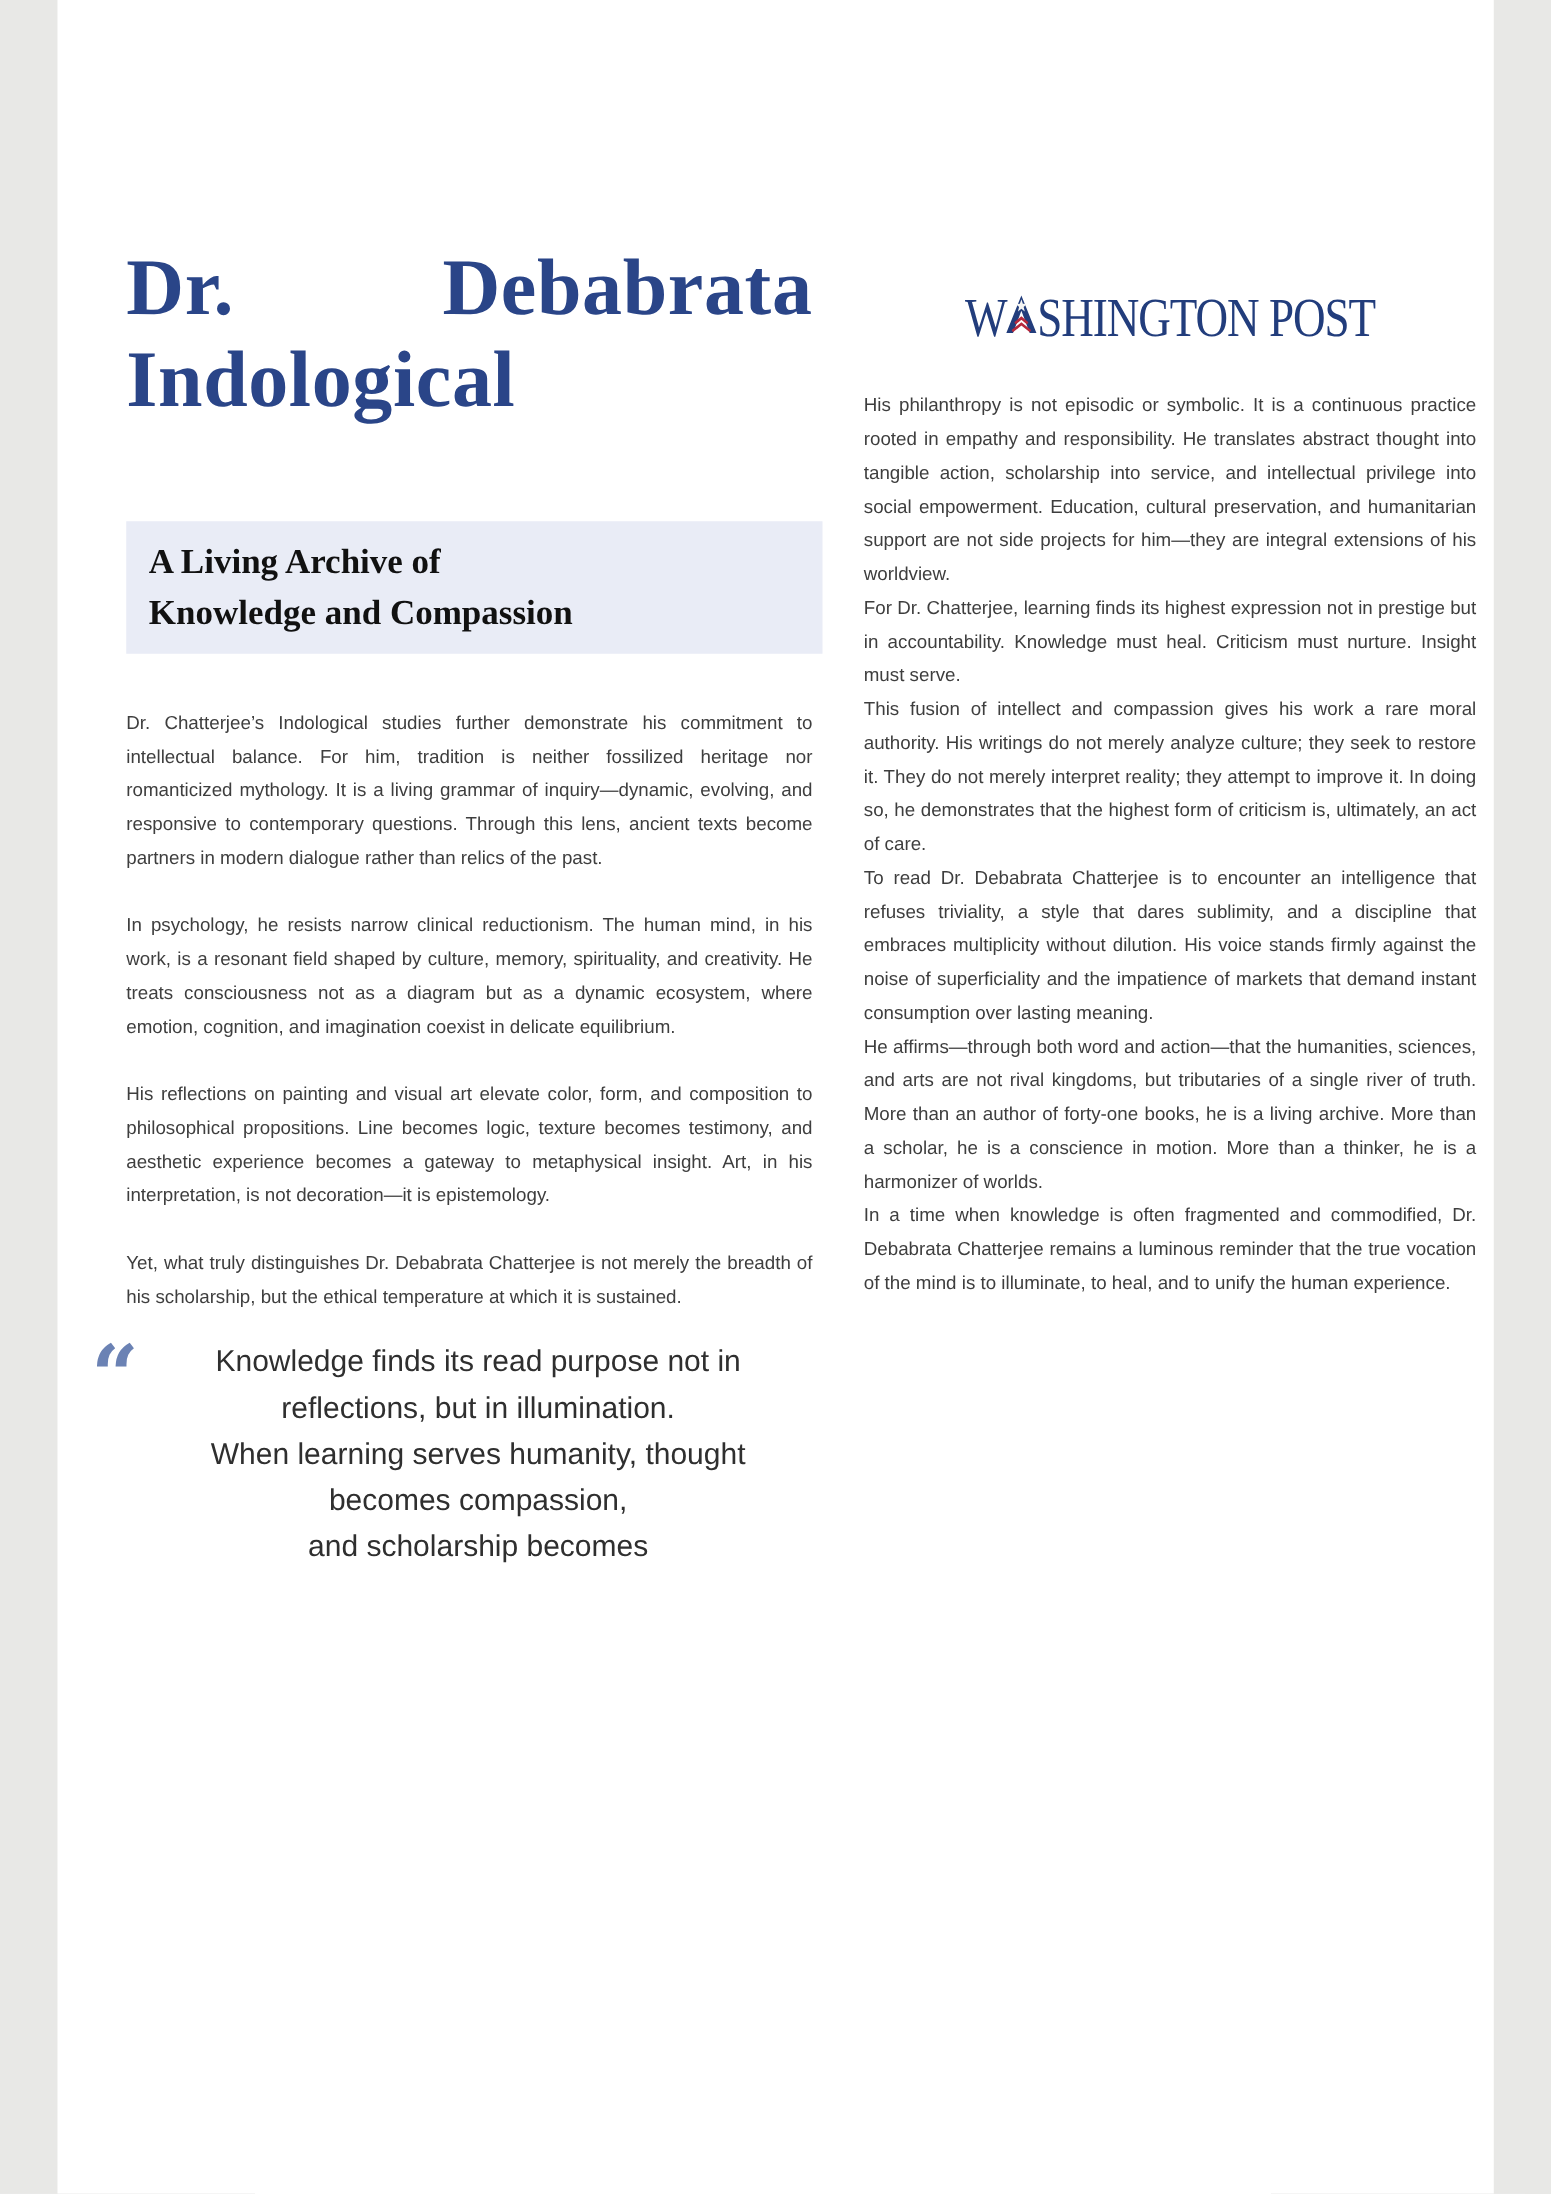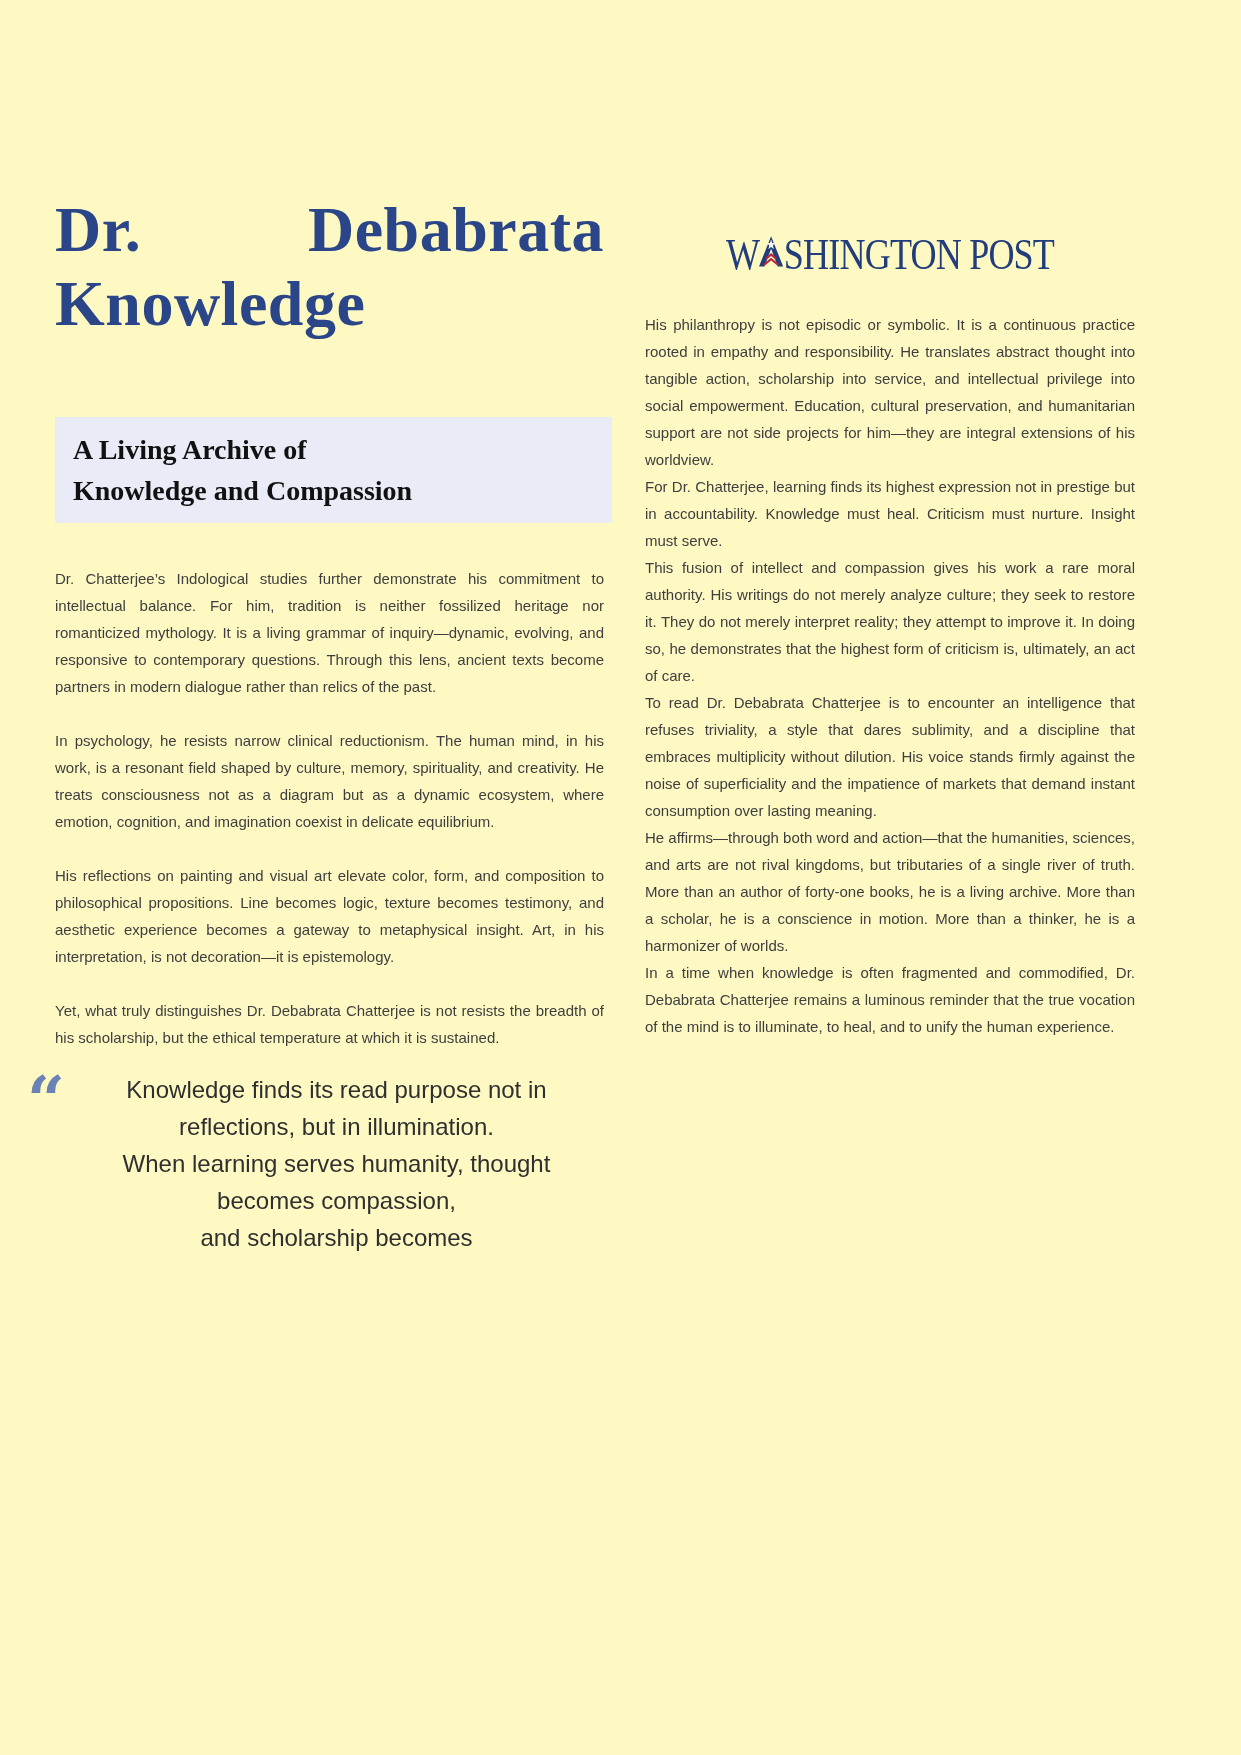--- a/index.html
+++ b/index.html
@@ -1,20 +1,20 @@
 <!DOCTYPE html>
 <html><head>
 <meta charset="utf-8">
 <style>
   html,body{margin:0;padding:0;background:#e8e8e6;}
   .page{
     position:relative;
-    width:1241px;height:1755px;
+    width:1149px;height:1755px;
     margin:0 auto;
-    background:#fef9c3;
+    background:#ffffff;
     overflow:hidden;
     font-family:"Liberation Sans", sans-serif;
   }
   
   .col-left{
     position:absolute;left:55px;top:0;width:549px;
   }
   .title{
     margin:193px 0 0 0;
     font-family:"Liberation Serif", serif;
@@ -100,32 +100,32 @@
 </style>
 </head>
 <body>
 
 <div class="page">
 
   <div class="col-left">
 
     <h1 class="title" style="color:#2a4588;">
       <span class="t-line spread">Dr. Debabrata</span>
-      <span class="t-line">Knowledge</span>
+      <span class="t-line">Indological</span>
     </h1>
 
     <div class="subtitle-box" style="background:#e9ecf6;">
       <span class="s-line">A Living Archive of</span>
       <span class="s-line">Knowledge and Compassion</span>
     </div>
 
     <p class="body first">Dr. Chatterjee’s Indological studies further demonstrate his commitment to intellectual balance. For him, tradition is neither fossilized heritage nor romanticized mythology. It is a living grammar of inquiry—dynamic, evolving, and responsive to contemporary questions. Through this lens, ancient texts become partners in modern dialogue rather than relics of the past.</p>
     <p class="body">In psychology, he resists narrow clinical reductionism. The human mind, in his work, is a resonant field shaped by culture, memory, spirituality, and creativity. He treats consciousness not as a diagram but as a dynamic ecosystem, where emotion, cognition, and imagination coexist in delicate equilibrium.</p>
     <p class="body">His reflections on painting and visual art elevate color, form, and composition to philosophical propositions. Line becomes logic, texture becomes testimony, and aesthetic experience becomes a gateway to metaphysical insight. Art, in his interpretation, is not decoration—it is epistemology.</p>
-    <p class="body last">Yet, what truly distinguishes Dr. Debabrata Chatterjee is not resists the breadth of his scholarship, but the ethical temperature at which it is sustained.</p>
+    <p class="body last">Yet, what truly distinguishes Dr. Debabrata Chatterjee is not merely the breadth of his scholarship, but the ethical temperature at which it is sustained.</p>
 
     <div class="quote">
       <span class="qmark open" style="color:#6b82b4;">“</span>
       <span class="qline">Knowledge finds its read purpose not in</span>
       <span class="qline">reflections, but in illumination.</span>
       <span class="qline">When learning serves humanity, thought</span>
       <span class="qline">becomes compassion,</span>
       <span class="qline">and scholarship becomes</span>
     </div>
 

